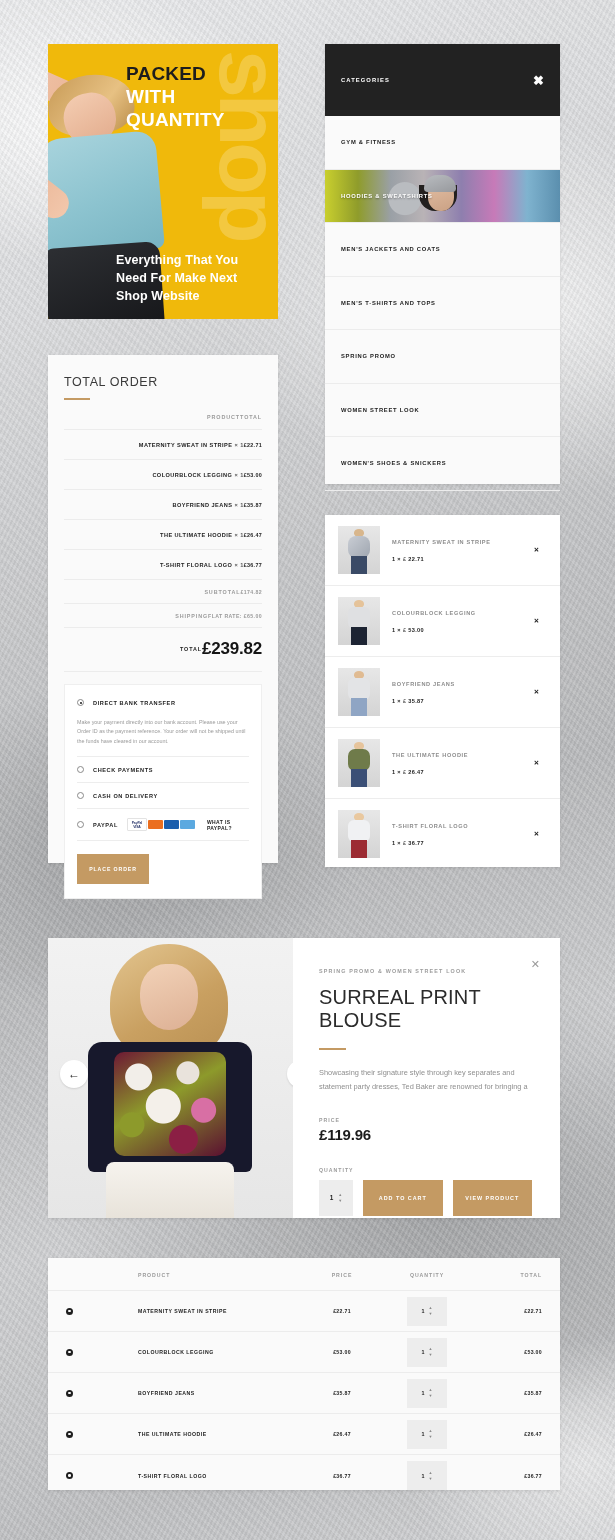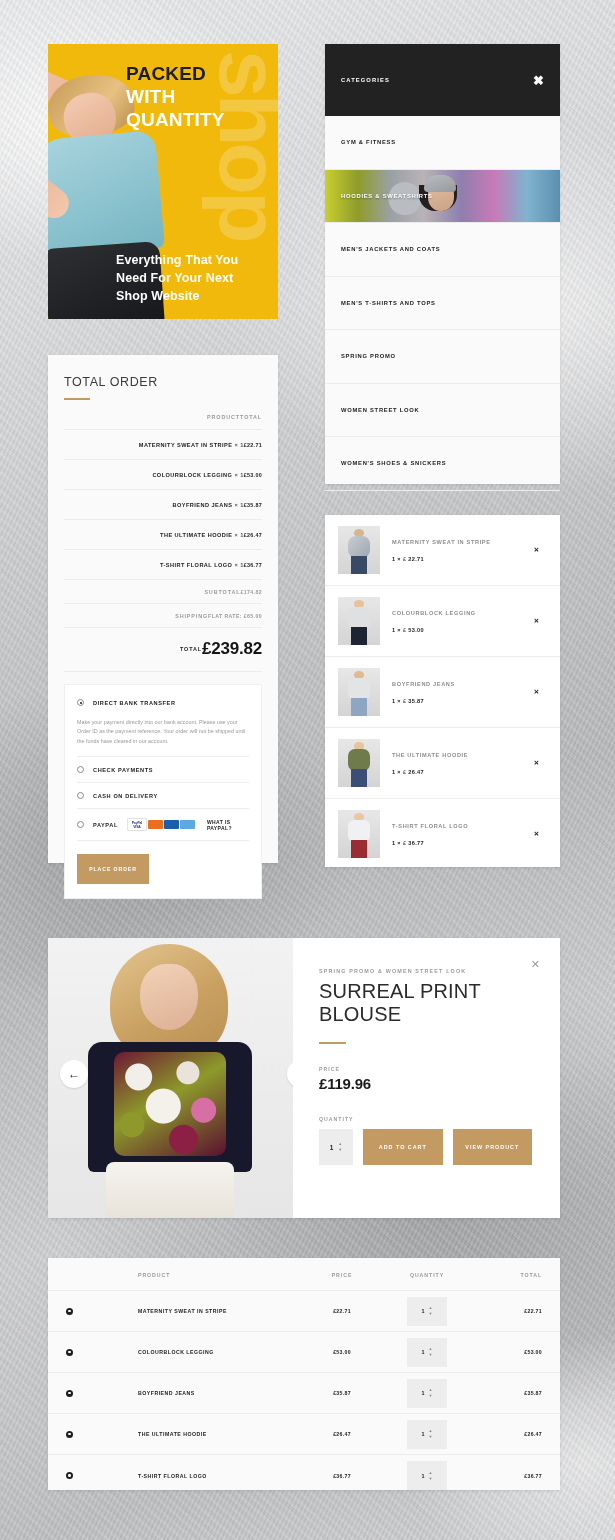--- a/index.html
+++ b/index.html
@@ -210,21 +210,21 @@
     background:linear-gradient(180deg,#f6f3ee,#e8e3da);border-radius:8px 8px 0 0;}
   .qv-arrow{
     position:absolute; top:122px; width:28px; height:28px; border-radius:50%;
     background:#fff; display:flex; align-items:center; justify-content:center;
     font-size:12px; color:#2a2a2a; cursor:pointer; box-shadow:0 1px 2px rgba(0,0,0,.12);
   }
   .qv-arrow.prev{left:12px;} .qv-arrow.next{right:-22px;}
   .qv-body{ position:absolute; left:245px; top:0; right:0; bottom:0; padding: 30px 28px 0 26px;}
   .qv-close{position:absolute; right:20px; top:20px; font-size:11px; color:#9a9a9a; cursor:pointer;}
   .qv-crumb{font-size:5.4px;font-weight:bold;letter-spacing:1.15px;color:#9c9c9c;}
-  .qv-title{font-size:20px;font-weight:400;letter-spacing:.2px;color:#2b2b2b;margin-top:6px;}
+  .qv-title{font-size:20px;font-weight:400;letter-spacing:.2px;color:#2b2b2b;margin-top:12px;}
   .qv-rule{width:27px;height:2px;background:#c49a63;margin:16px 0 16px;}
   .qv-desc{font-size:7.4px;line-height:1.95;color:#8e8e8e;max-width:248px;}
   .qv-plabel{font-size:5.2px;font-weight:bold;letter-spacing:1px;color:#9c9c9c;margin-top:22px;}
   .qv-price{font-size:15px;font-weight:bold;color:#1b1b1b;margin-top:3px;letter-spacing:-.2px;}
   .qv-qlabel{font-size:5.2px;font-weight:bold;letter-spacing:1px;color:#9c9c9c;margin-top:24px;}
   .qv-actions{display:flex;align-items:stretch;gap:10px;margin-top:7px;}
   .qty-box{width:42px;height:36px;background:#ededed;display:flex;align-items:center;justify-content:center;gap:5px;}
   .qty-val{font-size:6.4px;font-weight:bold;color:#1c1c1c;}
   .qty-spin{display:flex;flex-direction:column;gap:2px;color:#8a8a8a;font-size:4px;line-height:1;cursor:pointer;}
   .gold-btn{height:36px;background:#c49a63;border:none;color:#fff;font-size:5.4px;font-weight:bold;letter-spacing:1px;cursor:pointer;}
@@ -263,21 +263,21 @@
         <div class="face"></div>
       <div class="shirt"></div>
         <div class="arm-low"></div>
         <div class="pants"></div>
     </div>
     <div class="hero-text">
       <div class="hero-l1">PACKED</div>
       <div class="hero-l2">WITH</div>
       <div class="hero-l3">QUANTITY</div>
     </div>
-    <div class="hero-sub">Everything That You Need For Your Next Shop Website</div>
+    <div class="hero-sub">Everything That You Need For Make Next Shop Website</div>
   </div>
 
   <div class="card order">
     <div class="order-inner">
       <div class="order-title">TOTAL ORDER</div>
       <div class="order-rule"></div>
 
       <div class="oheadrow">
         <span>PRODUCT</span>
         <span>TOTAL</span>
@@ -478,20 +478,21 @@
           <div class="trousers"></div>
       </div>
       <div class="qv-arrow prev">←</div>
       <div class="qv-arrow next">→</div>
     </div>
     <div class="qv-body">
       <div class="qv-close">✕</div>
       <div class="qv-crumb">SPRING PROMO &amp; WOMEN STREET LOOK</div>
       <div class="qv-title">SURREAL PRINT BLOUSE</div>
       <div class="qv-rule"></div>
+      <div class="qv-desc">Showcasing their signature style through key separates and statement party dresses, Ted Baker are renowned for bringing a</div>
       <div class="qv-plabel">PRICE</div>
       <div class="qv-price">£119.96</div>
       <div class="qv-qlabel">QUANTITY</div>
       <div class="qv-actions">
         <div class="qty-box">
           <span class="qty-val">1</span>
           <span class="qty-spin">
               <span>▲</span>
               <span>▼</span>
             </span>

